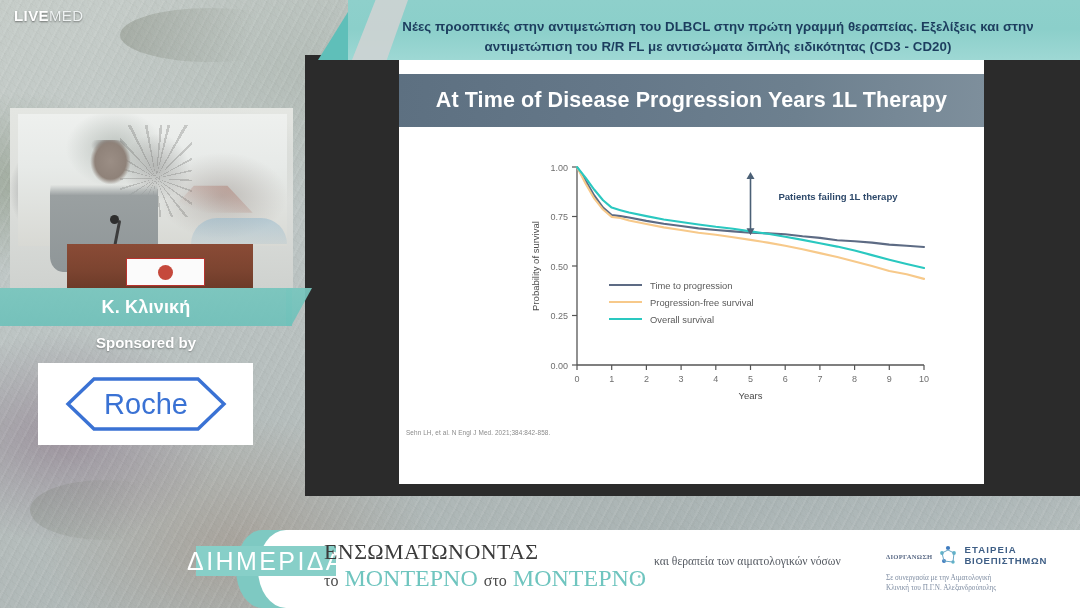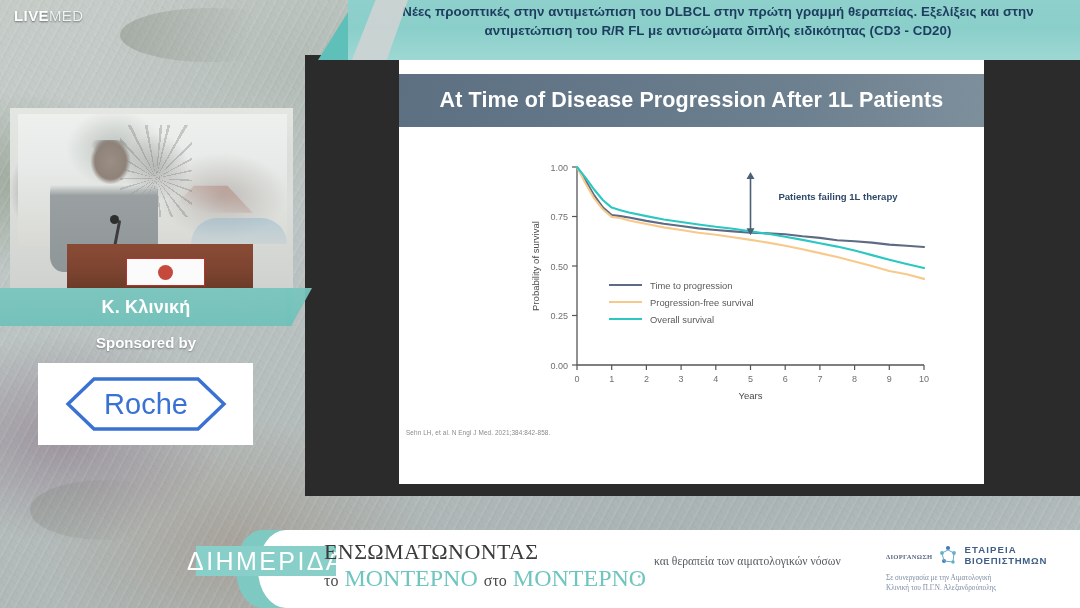--- a/index.html
+++ b/index.html
@@ -41,21 +41,21 @@
     position: absolute; left: 14px; top: 7px; z-index: 40;
     font-size: 15px; font-weight: 700; letter-spacing: .4px; color: #ffffff;
     text-shadow: 0 1px 2px rgba(0,0,0,.45);
   }
   .livemed .med { font-weight: 400; color: #eef2f2; }
 
   
   .header-band {
     position: absolute; left: 348px; top: 0; width: 732px; height: 60px; z-index: 30;
     background: linear-gradient(180deg, #8ed0cb 0%, #8bcfca 48%, #9ed8d4 100%);
-    display: flex; align-items: flex-start; justify-content: center;
+    display: flex; align-items: flex-end; justify-content: center;
     padding: 2px 14px 4px 22px;
   }
   .header-title {
     color: #1c3d5e; font-size: 13.3px; font-weight: 700; line-height: 1.45;
     text-align: center; letter-spacing: .05px;
   }
   .header-wedge-a {
     position: absolute; left: 318px; top: 0; width: 72px; height: 60px; z-index: 29;
     background: #5fbfb9;
     clip-path: polygon(52% 0, 100% 0, 100% 100%, 0 100%);
@@ -257,21 +257,21 @@
   <div class="header-wedge-a"></div>
   <div class="header-band">
     <div class="header-title">Νέες προοπτικές στην αντιμετώπιση του DLBCL στην πρώτη γραμμή θεραπείας. Εξελίξεις και στην αντιμετώπιση του  R/R FL με αντισώματα διπλής ειδικότητας (CD3 - CD20)</div>
   </div>
   <div class="header-wedge-b"></div>
 
   <div class="player-frame"></div>
 
   <div class="slide">
     <div class="slide-title-bar">
-      <div class="slide-title">At Time of Disease Progression After 1L Patients</div>
+      <div class="slide-title">At Time of Disease Progression Years 1L Therapy</div>
     </div>
 
     <div class="chart-wrap">
       <svg class="chart-svg" viewBox="0 0 585 300">
         <g id="chart-axes">
             <line x1="178" y1="22" x2="178" y2="220" stroke="#555" stroke-width="1.3"></line>
             <line x1="178" y1="220" x2="525" y2="220" stroke="#555" stroke-width="1.3"></line>
             <line x1="173" y1="220" x2="178" y2="220" stroke="#555" stroke-width="1.2"></line>
             <text x="169" y="223.6" text-anchor="end" fill="#6f6f6f" font-family="Liberation Sans, sans-serif" font-size="9">0.00</text>
             <line x1="173" y1="170.5" x2="178" y2="170.5" stroke="#555" stroke-width="1.2"></line>

